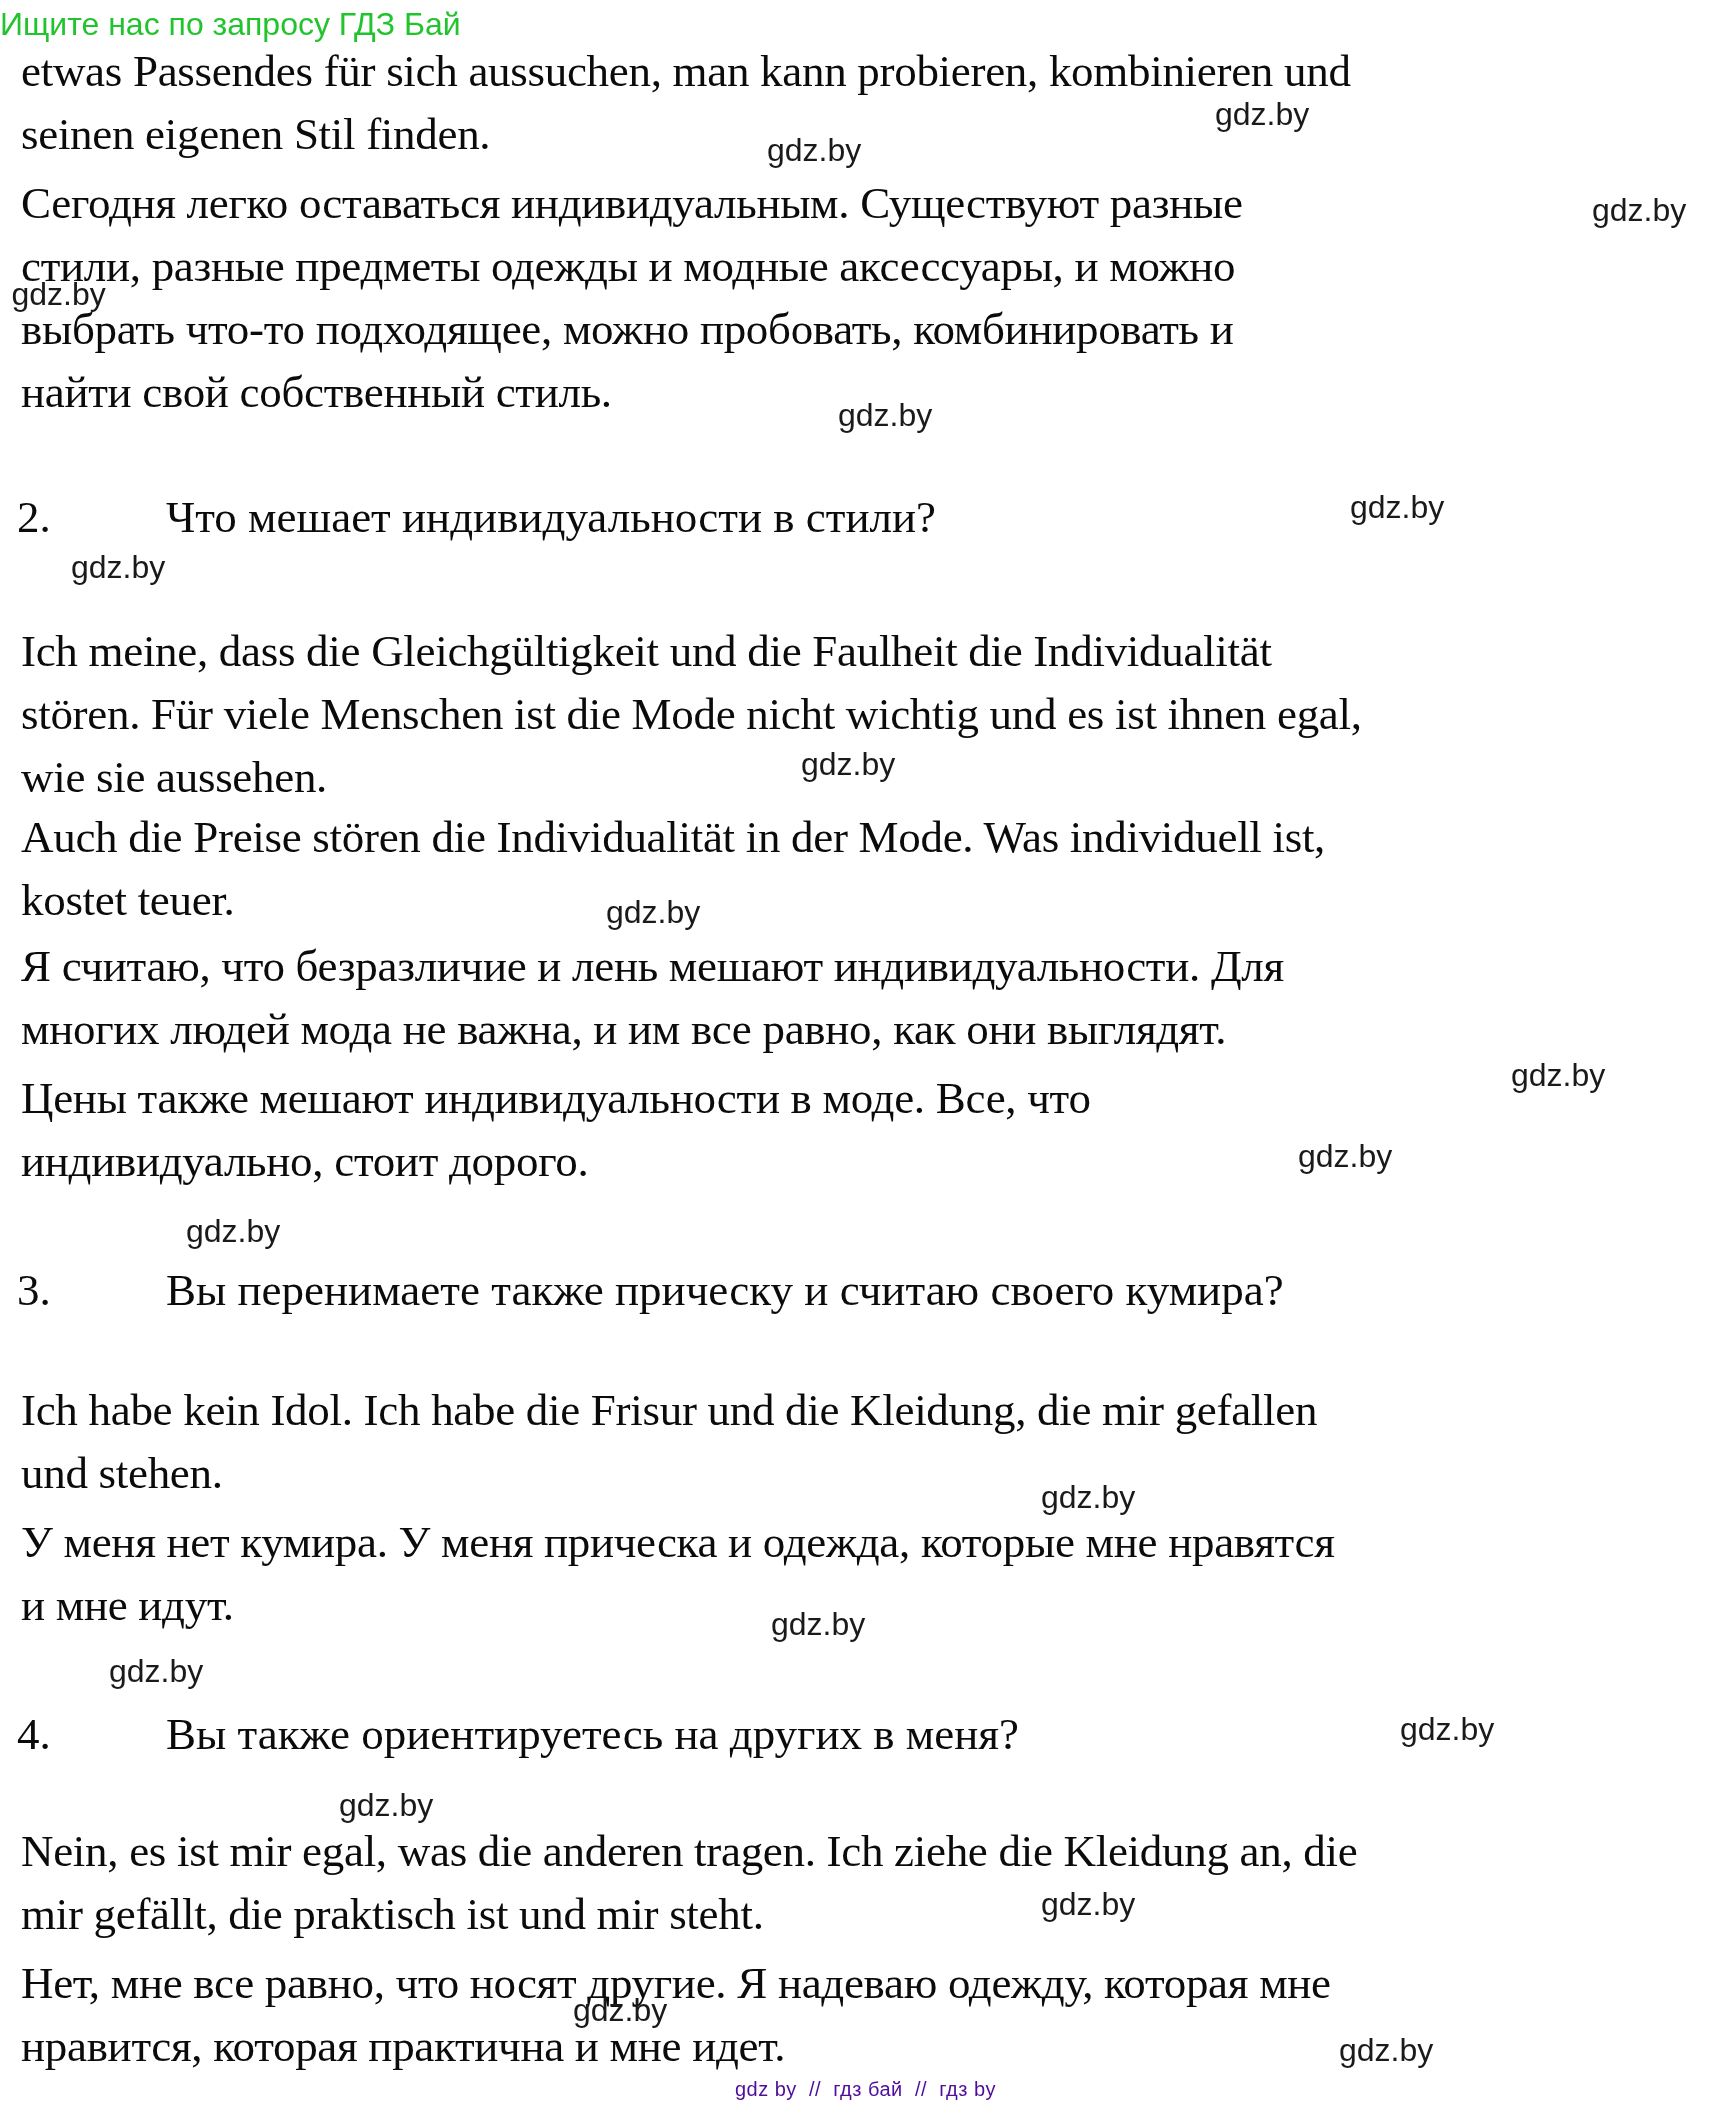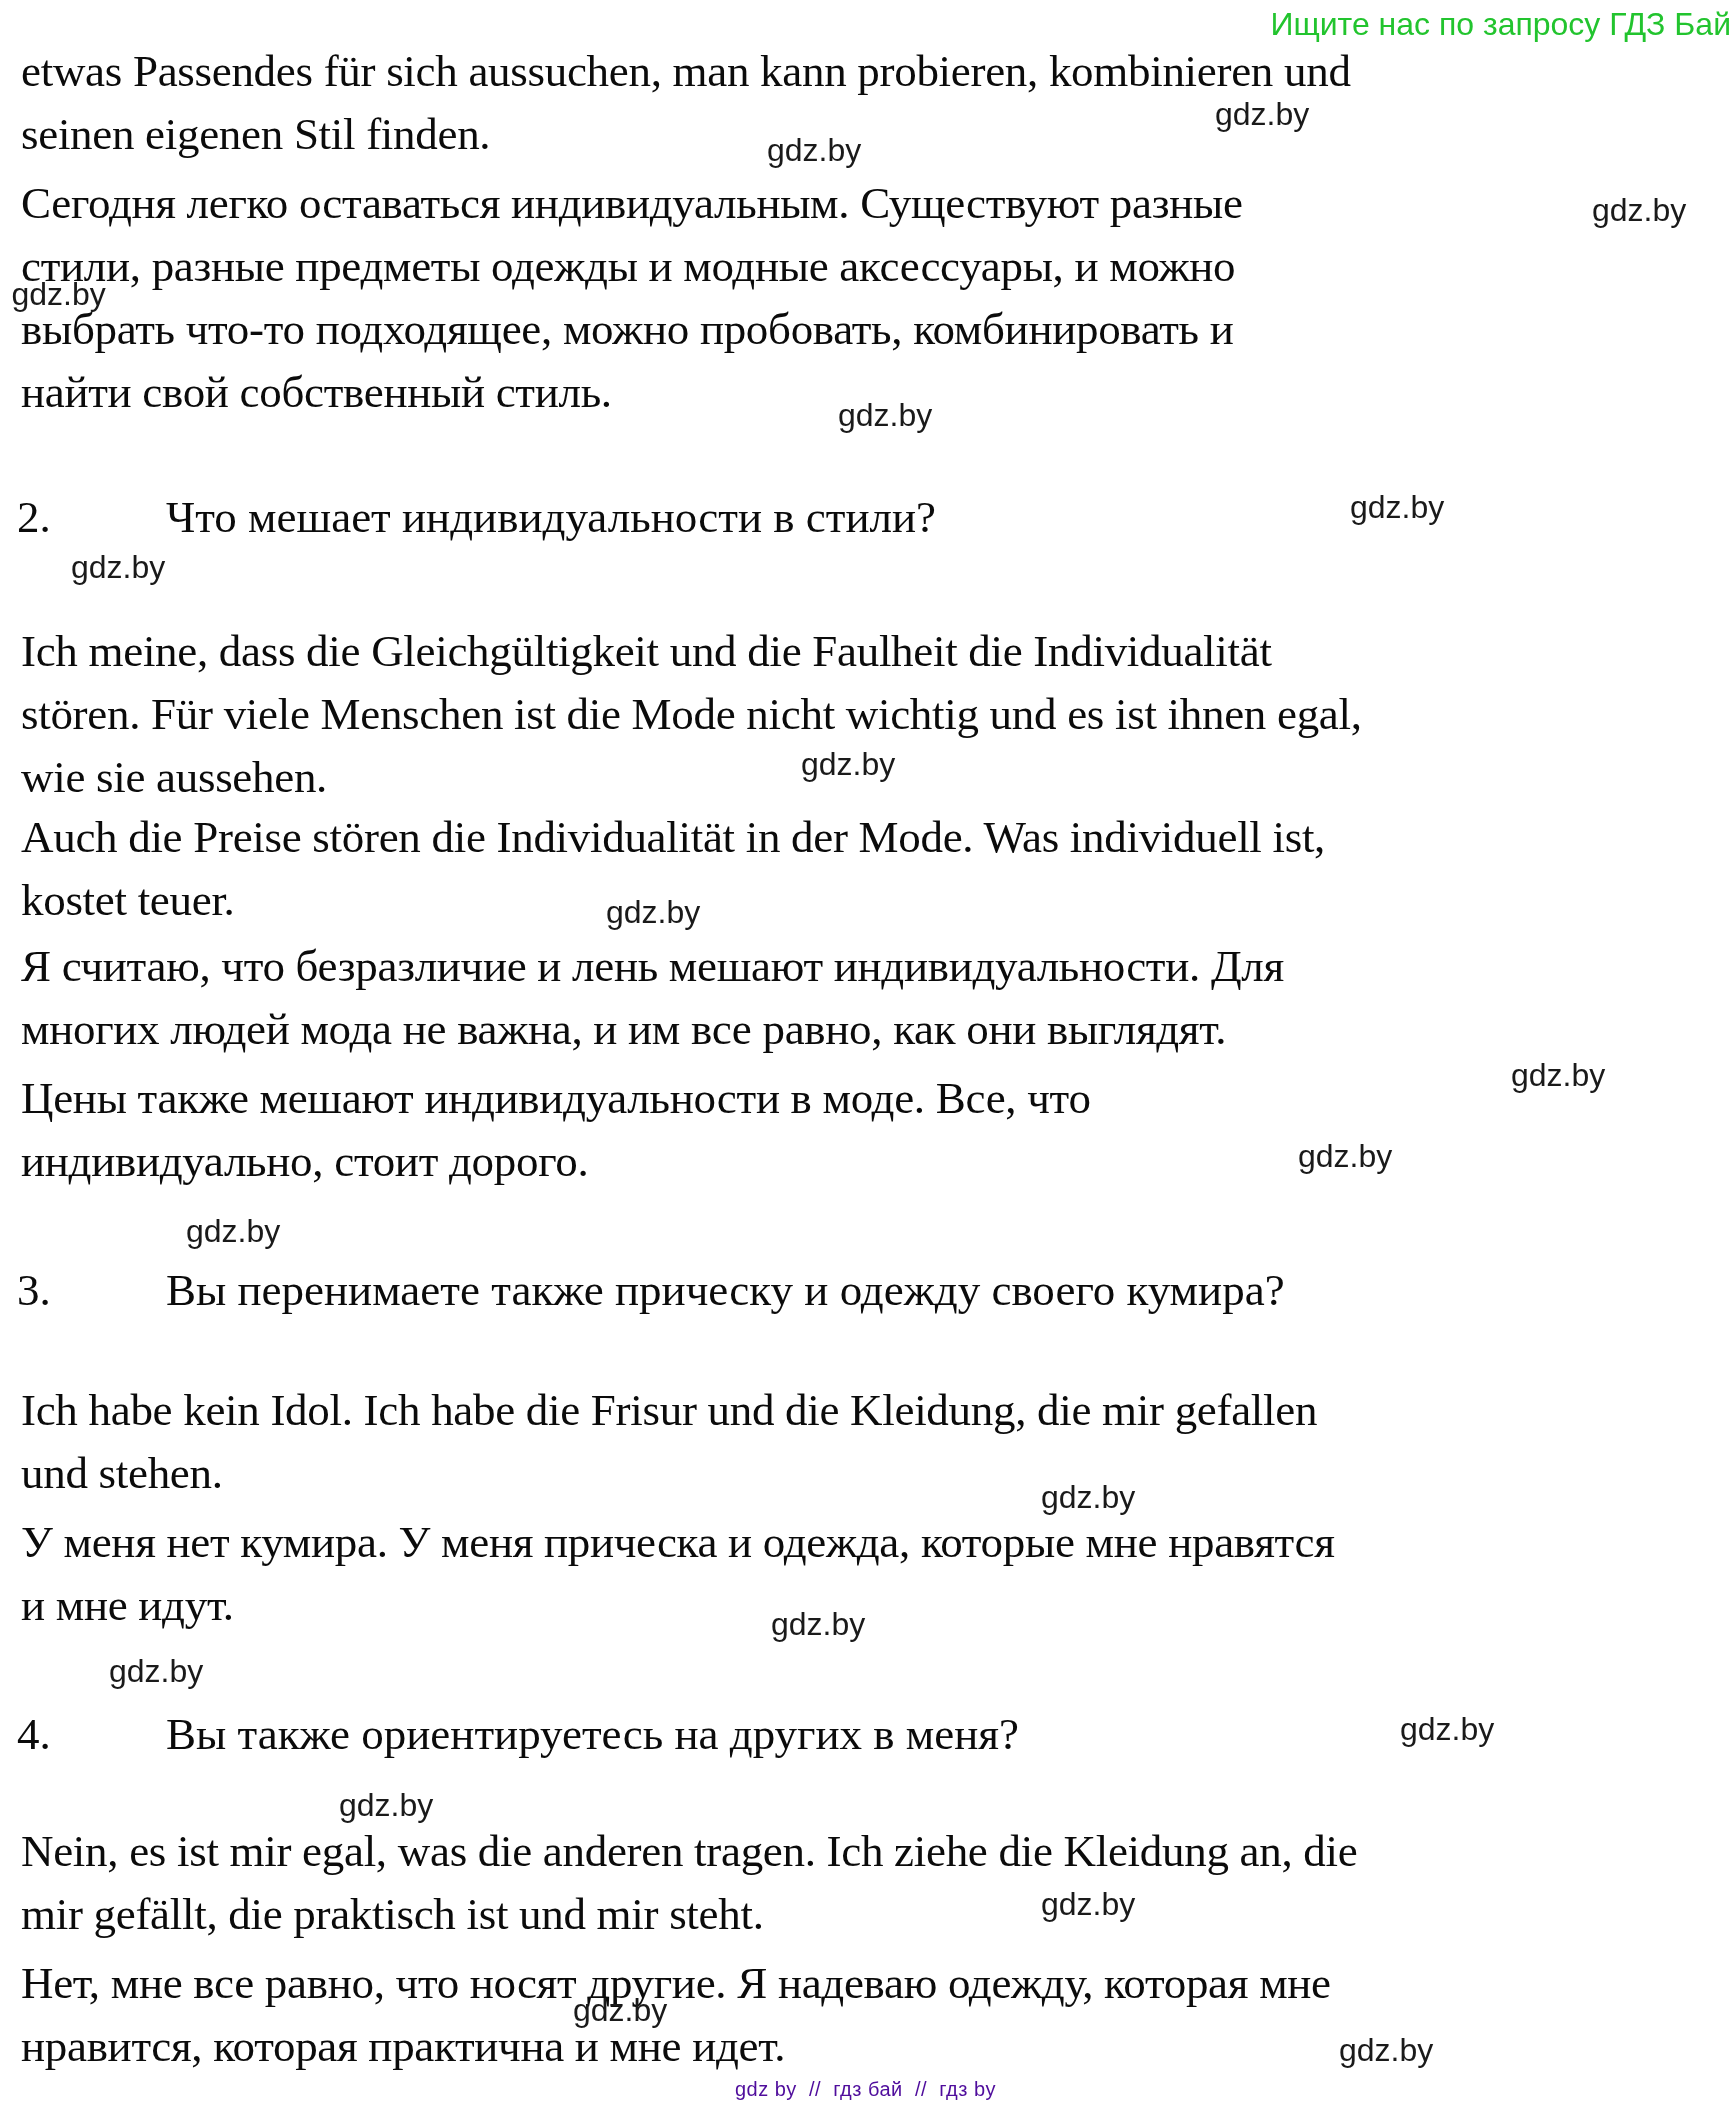--- a/index.html
+++ b/index.html
@@ -13,21 +13,21 @@
     position: relative;
     overflow: hidden;
     font-family: "Liberation Serif", serif;
     color: #0b0b0b;
   }
   .promo-header {
     position: absolute;
     top: 5.7px;
     left: 0;
     width: 100%;
-    text-align: right;
+    text-align: left;
     font-family: "Liberation Sans", sans-serif;
     font-size: 32px;
     font-weight: 400;
   }
   .para {
     position: absolute;
     left: 21px;
     width: 1760px;
     font-size: 45px;
     line-height: 63px;
@@ -82,21 +82,21 @@
 <div class="para" style="top:620px;">Ich meine, dass die Gleichgültigkeit und die Faulheit die Individualität
 stören. Für viele Menschen ist die Mode nicht wichtig und es ist ihnen egal,
 wie sie aussehen.</div>
 <div class="para" style="top:806px;">Auch die Preise stören die Individualität in der Mode. Was individuell ist,
 kostet teuer.</div>
 <div class="para" style="top:935px;">Я считаю, что безразличие и лень мешают индивидуальности. Для
 многих людей мода не важна, и им все равно, как они выглядят.</div>
 <div class="para" style="top:1067px;">Цены также мешают индивидуальности в моде. Все, что
 индивидуально, стоит дорого.</div>
 
-<div class="question" style="top:1259px;"><span class="q-num">3.</span><span>Вы перенимаете также прическу и одежду своего кумира?</span></div>
+<div class="question" style="top:1259px;"><span class="q-num">3.</span><span>Вы перенимаете также прическу и считаю своего кумира?</span></div>
 
 <div class="para" style="top:1379px;">Ich habe kein Idol. Ich habe die Frisur und die Kleidung, die mir gefallen
 und stehen.</div>
 <div class="para" style="top:1511px;">У меня нет кумира. У меня прическа и одежда, которые мне нравятся
 и мне идут.</div>
 
 <div class="question" style="top:1703px;"><span class="q-num">4.</span><span>Вы также ориентируетесь на других в меня?</span></div>
 
 <div class="para" style="top:1820px;">Nein, es ist mir egal, was die anderen tragen. Ich ziehe die Kleidung an, die
 mir gefällt, die praktisch ist und mir steht.</div>

